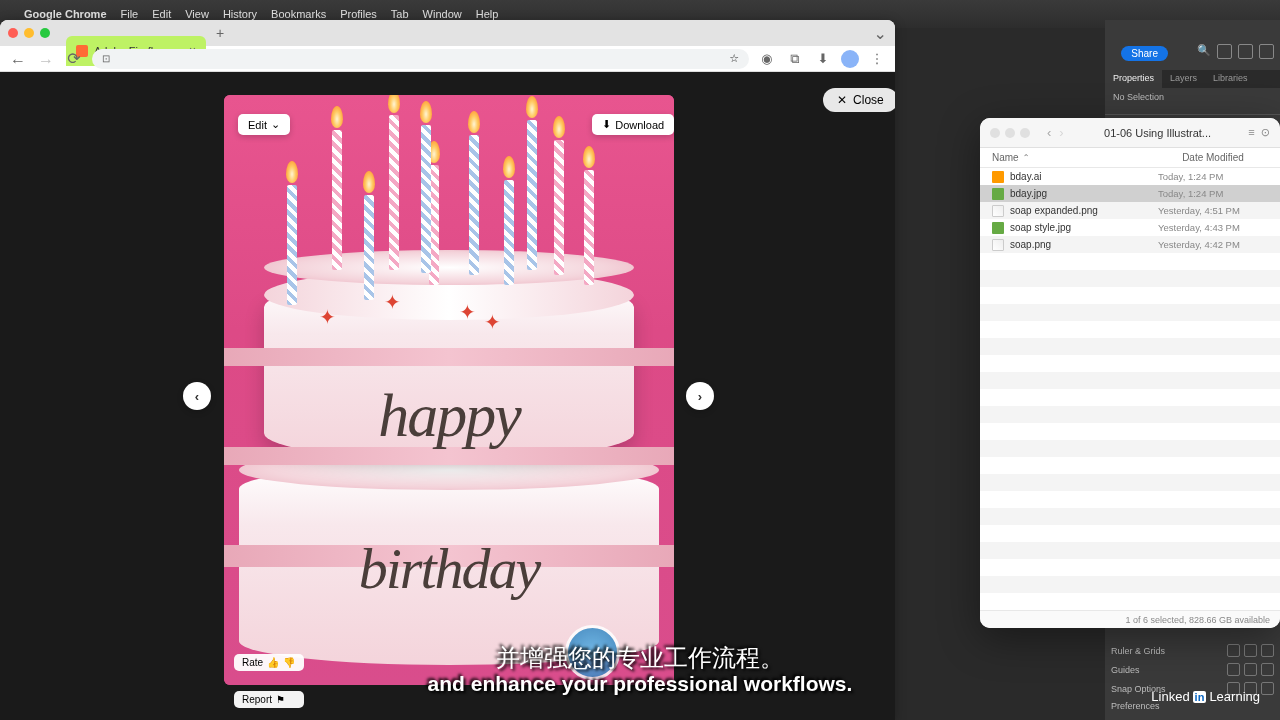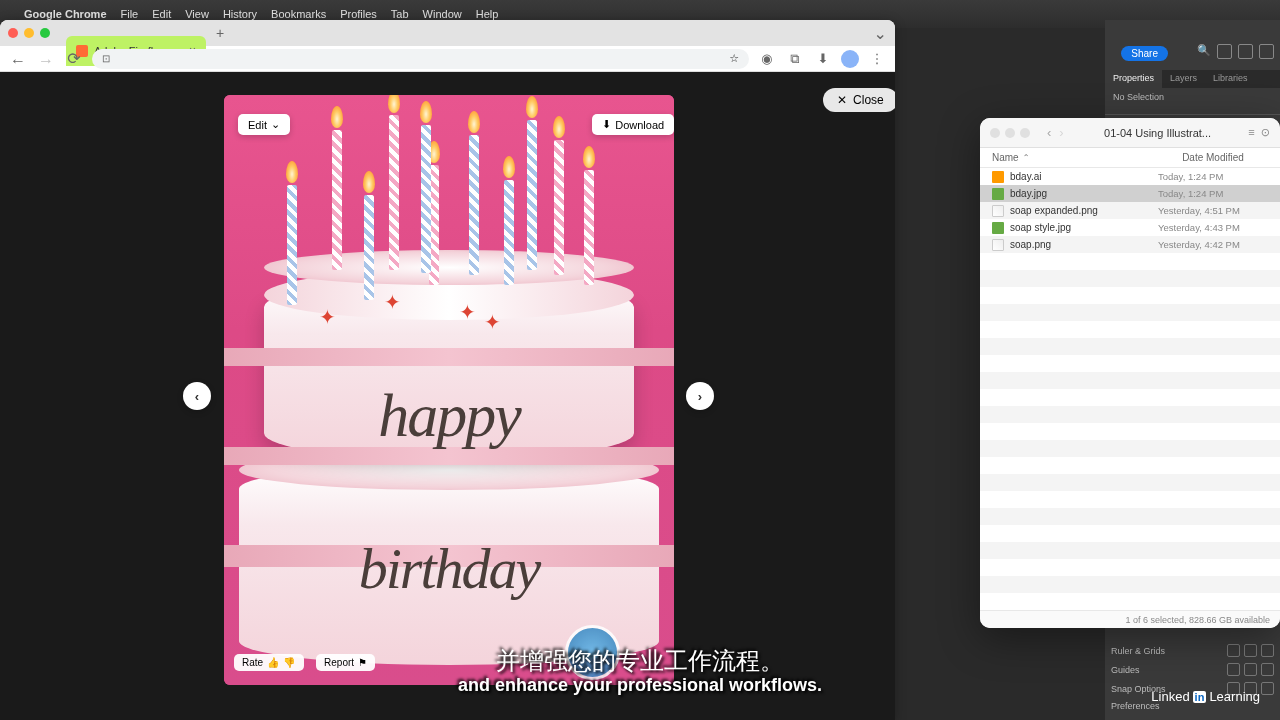--- a/index.html
+++ b/index.html
@@ -59,21 +59,21 @@
     .ps1 { top: 253px; } .ps2 { top: 352px; } .ps3 { top: 450px; height: 22px; }
     
     .edit-btn { position: absolute; top: 42px; left: 238px; background: #fff; border-radius: 5px; padding: 4px 10px; font-size: 11px; display: flex; align-items: center; gap: 4px; cursor: pointer; box-shadow: 0 2px 6px rgba(0,0,0,0.2); font-weight: 500; }
     .download-btn { position: absolute; top: 42px; left: 592px; background: #fff; border-radius: 5px; padding: 4px 10px; font-size: 11px; display: flex; align-items: center; gap: 4px; cursor: pointer; box-shadow: 0 2px 6px rgba(0,0,0,0.2); font-weight: 500; }
     .close-btn { position: absolute; top: 16px; left: 823px; background: #e8e8e8; border-radius: 16px; padding: 5px 14px; font-size: 12px; display: flex; align-items: center; gap: 6px; cursor: pointer; font-weight: 500; }
     
     .nav-arrow { position: absolute; width: 28px; height: 28px; background: #fff; border-radius: 50%; display: flex; align-items: center; justify-content: center; cursor: pointer; font-size: 13px; box-shadow: 0 2px 6px rgba(0,0,0,0.2); color: #333; font-weight: bold; }
     .nav-prev { left: 183px; top: 310px; }
     .nav-next { left: 686px; top: 310px; }
     
-    .bottom-actions { position: absolute; left: 234px; top: 582px; display: flex; gap: 12px; }
+    .bottom-actions { position: absolute; left: 234px; top: 582px; display: flex; gap: 20px; flex-direction: column; }
     .action-pill { background: rgba(255,255,255,0.95); border-radius: 5px; padding: 3px 8px; font-size: 10px; display: flex; align-items: center; gap: 4px; cursor: pointer; }
     
     
     .right-dark-panel { position: absolute; right: 0; top: 20px; width: 175px; height: 700px; background: #3a3a3a; }
     .share-btn { position: absolute; right: 112px; top: 26px; background: #1473e6; color: #fff; padding: 2px 10px; border-radius: 12px; font-size: 10px; font-weight: 500; }
     .top-icons { position: absolute; right: 6px; top: 24px; display: flex; gap: 6px; }
     .top-icon-box { width: 15px; height: 15px; border: 1px solid #888; border-radius: 2px; display: flex; align-items: center; justify-content: center; font-size: 9px; color: #aaa; }
     .panel-tabs { position: absolute; top: 50px; left: 0; right: 0; height: 18px; background: #2a2a2a; display: flex; font-size: 9px; color: #999; }
     .panel-tab { padding: 3px 8px; cursor: pointer; }
     .panel-tab.active { color: #eee; background: #3a3a3a; }
@@ -108,21 +108,21 @@
     .fi-ai { background: #ff9a00; border-radius: 1px; color: #330; }
     .fi-jpg { background: #6a4; border-radius: 1px; }
     .fi-png { background: linear-gradient(45deg,#fff,#eee); border: 1px solid #ccc; border-radius: 1px; }
     .file-name { flex: 1; }
     .file-date { width: 110px; color: #888; font-size: 9.5px; }
     .finder-status { height: 18px; border-top: 1px solid #e8e8e8; display: flex; align-items: center; justify-content: flex-end; padding: 0 10px; font-size: 9px; color: #888; background: #fafafa; }
     
     
     .subtitle-area { position: absolute; bottom: 24px; left: 50%; transform: translateX(-50%); text-align: center; z-index: 100; }
     .sub-cn { font-size: 24px; color: #fff; text-shadow: 2px 2px 3px #000, -2px -2px 3px #000; font-weight: 500; white-space: nowrap; }
-    .sub-en { font-size: 18px; color: #fff; text-shadow: 2px 2px 3px #000, -2px -2px 3px #000; font-weight: 600; margin-top: -2px; white-space: nowrap; }
+    .sub-en { font-size: 21px; color: #fff; text-shadow: 2px 2px 3px #000, -2px -2px 3px #000; font-weight: 600; margin-top: -2px; white-space: nowrap; }
     .watermark-logo { position: absolute; bottom: 40px; left: 565px; width: 55px; height: 55px; border-radius: 50%; background: radial-gradient(circle,#5bb3e8 0%, #2a7cb8 100%); border: 3px solid #fff; z-index: 99; opacity: 0.85; }
     .linkedin-badge { position: absolute; right: 20px; bottom: 16px; color: #fff; font-size: 13px; font-weight: 500; display: flex; align-items: center; gap: 3px; }
     .linkedin-badge .in { background: #fff; color: #0a66c2; font-weight: 700; padding: 0 2px; border-radius: 2px; font-size: 11px; }
   </style>
 </head>
 <body>
 
 <div class="menu-bar">
   <span class="apple-logo"></span>
   <span class="app-name">Google Chrome</span>
@@ -303,21 +303,21 @@
   <div class="finder-header">
     <div class="finder-controls">
       <div class="finder-dot"></div>
       <div class="finder-dot"></div>
       <div class="finder-dot"></div>
     </div>
     <div class="finder-nav">
       <span>‹</span>
       <span style="opacity:0.4">›</span>
     </div>
-    <div class="finder-title">01-04 Using Illustrat...</div>
+    <div class="finder-title">01-06 Using Illustrat...</div>
     <div class="finder-view-icons">
       <span>≡</span>
       <span>⊙</span>
     </div>
   </div>
   <div class="finder-cols">
     <div class="col-name">
       <span>Name</span>
       <span style="font-size:8px">⌃</span>
     </div>

